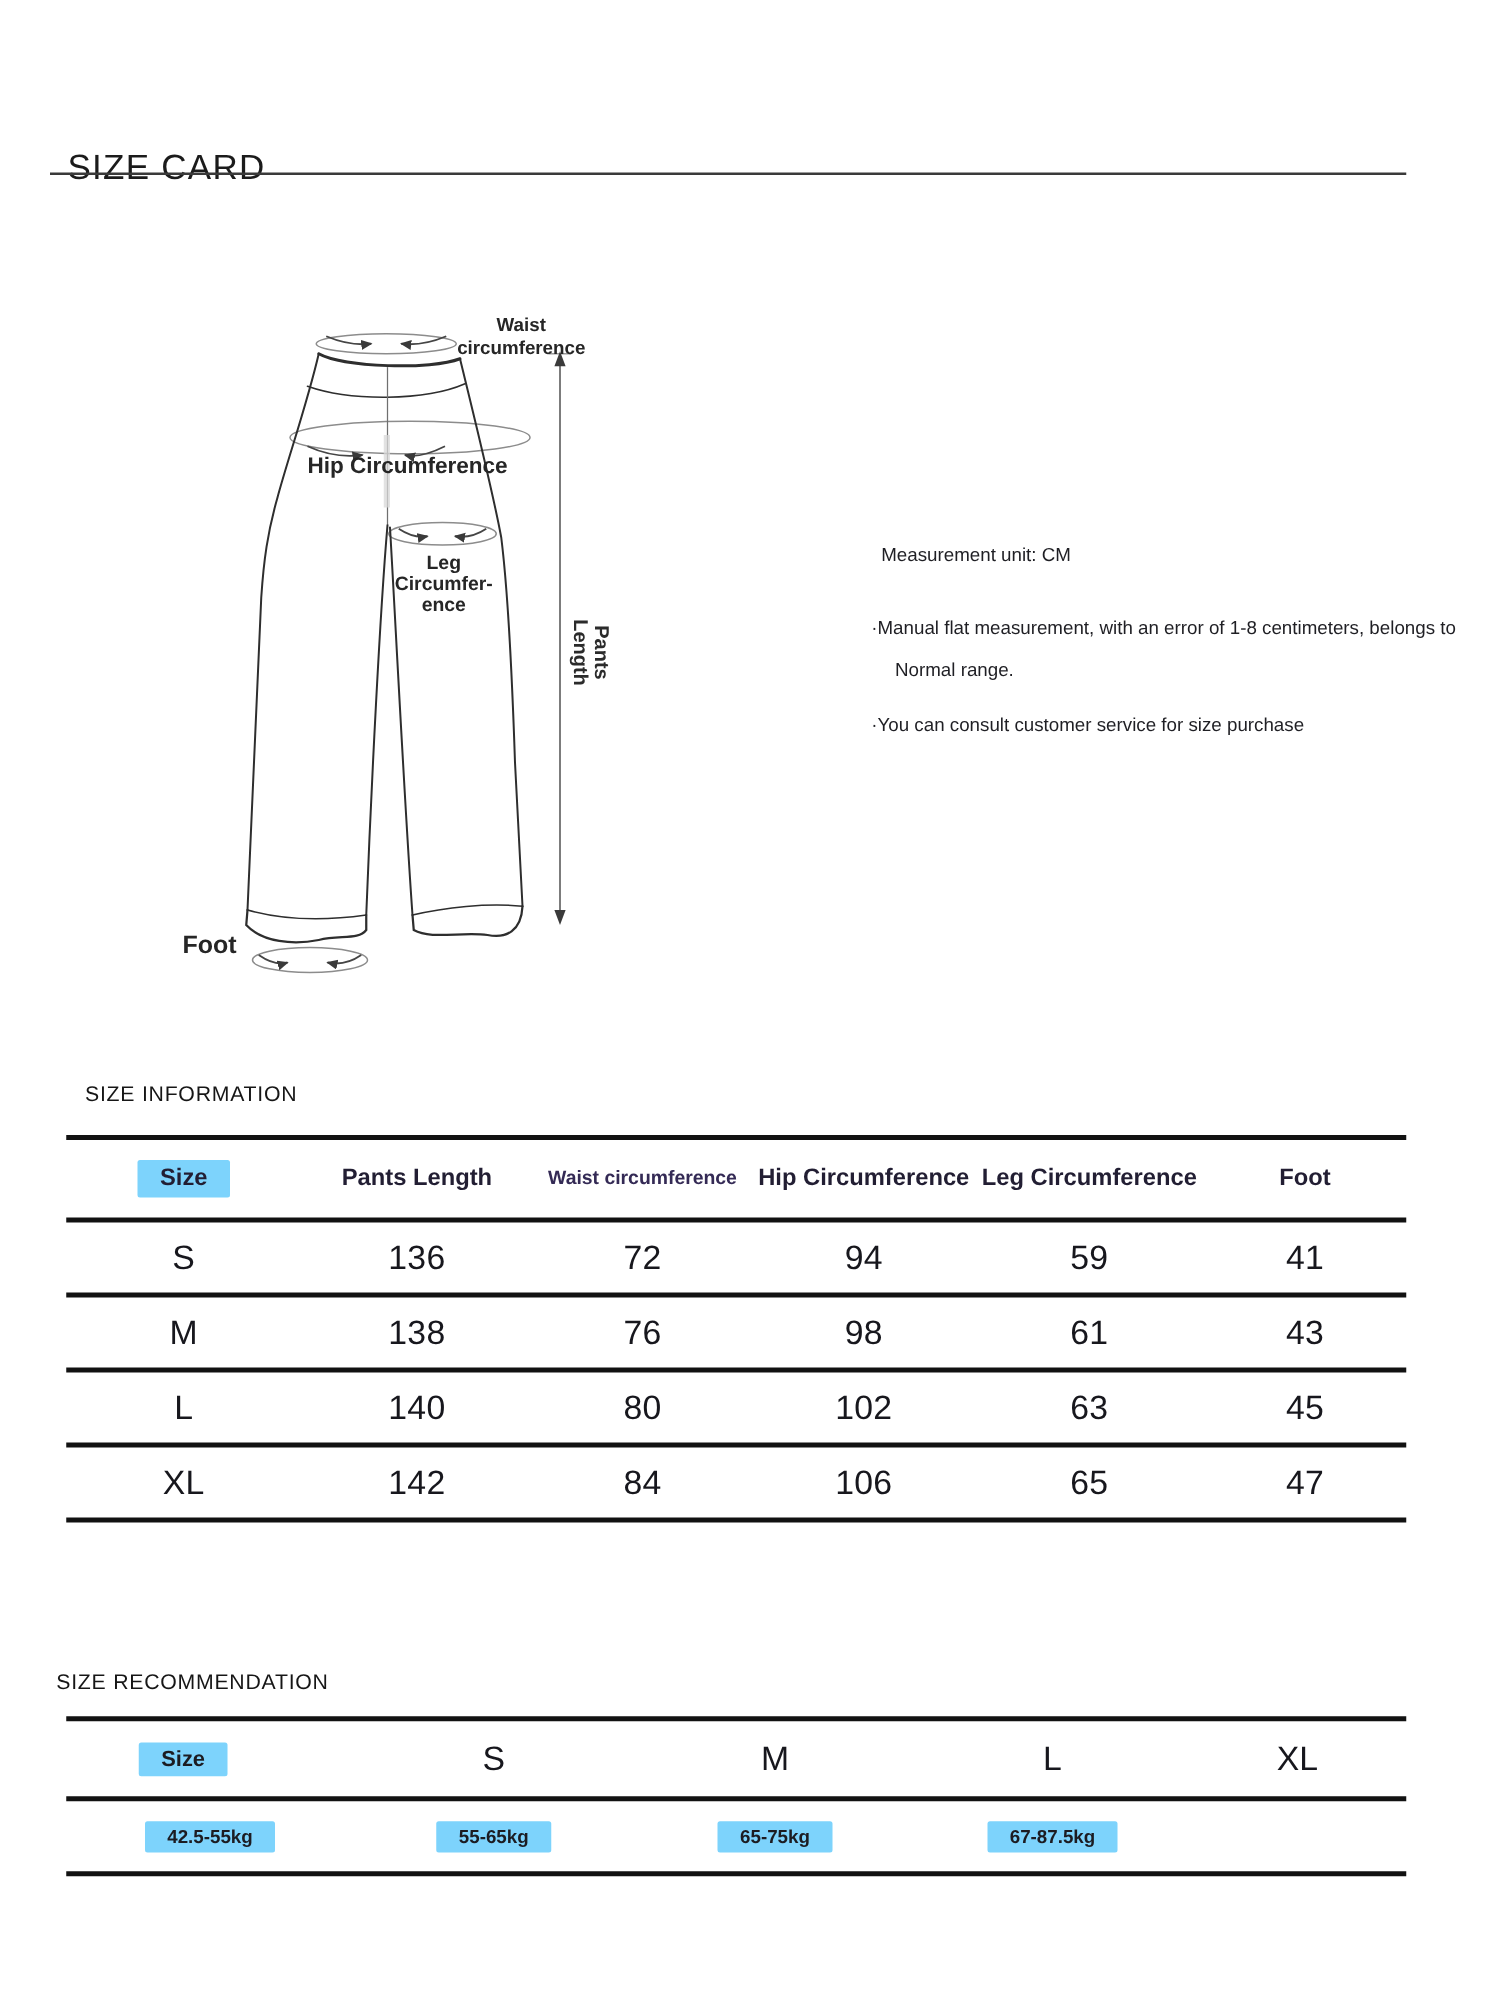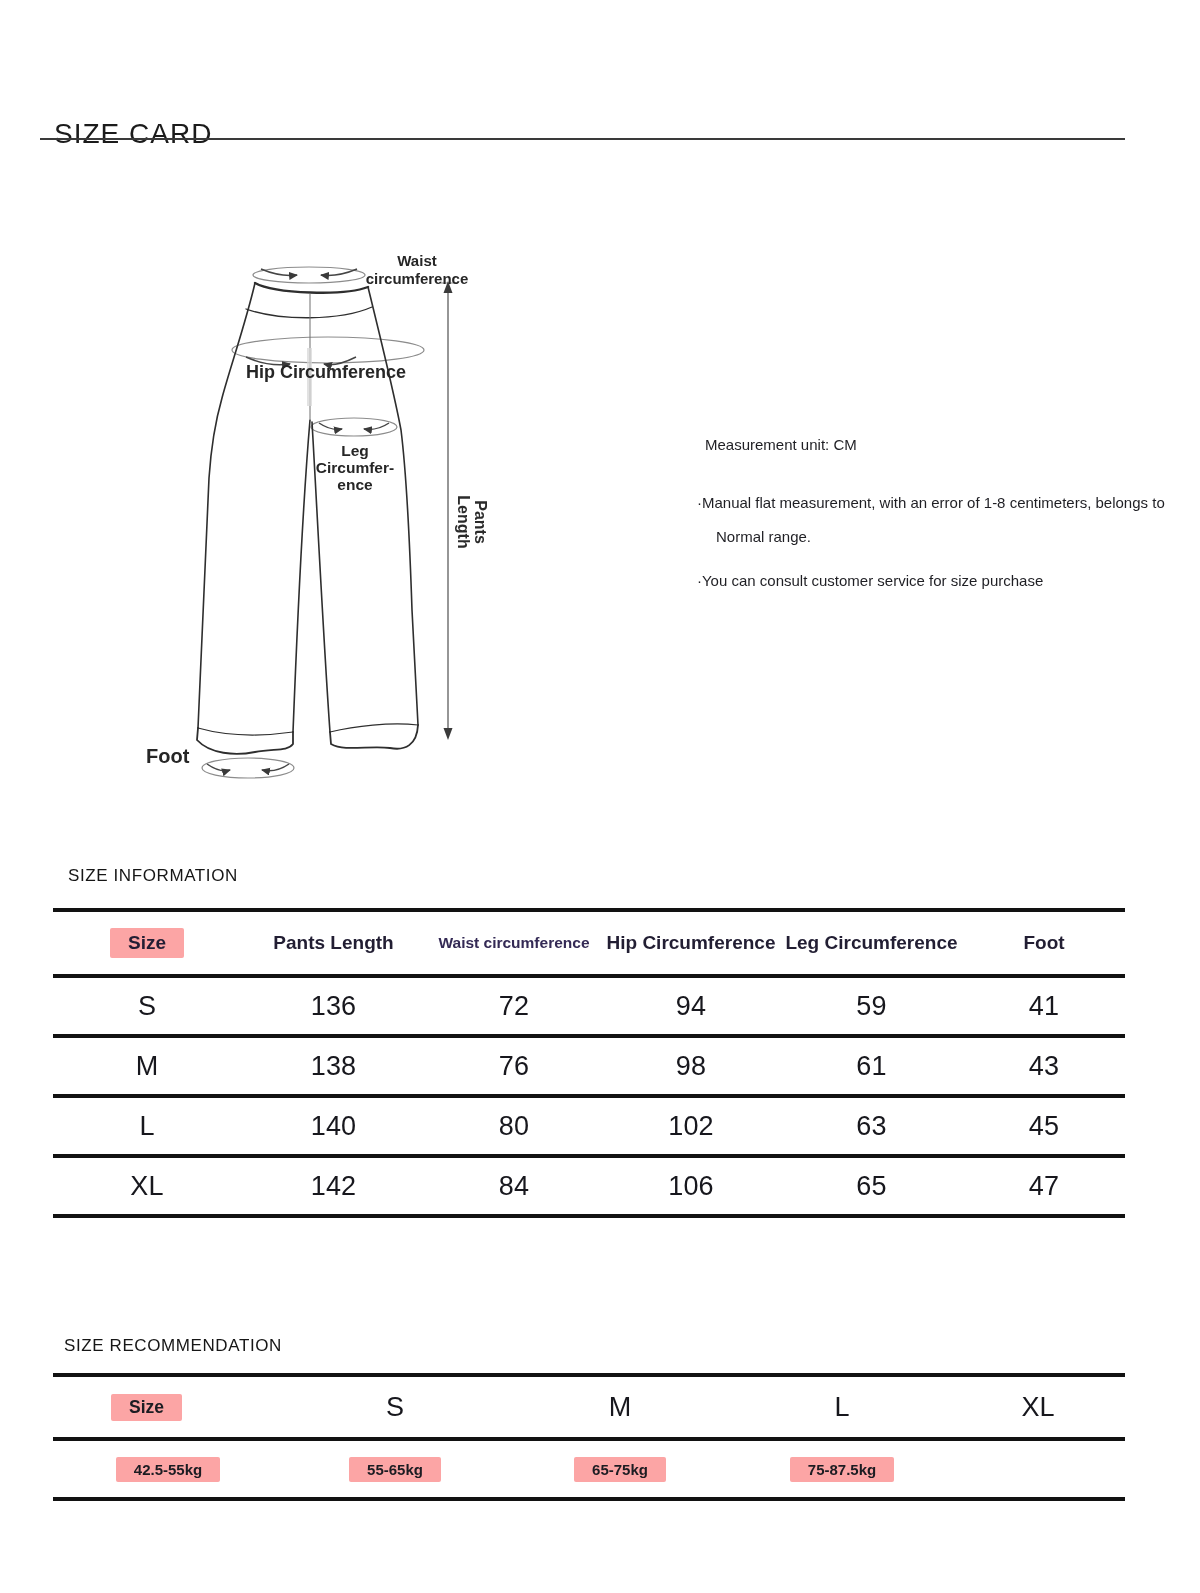--- a/index.html
+++ b/index.html
@@ -30,38 +30,38 @@
   
   .note { position:absolute; font-size:15px; font-weight:400; color:#1f1f24; white-space:nowrap; }
   .note-1 { left:705px; top:436px; }
   .note-2 { left:697px; top:494px; }
   .note-3 { left:716px; top:528px; }
   .note-4 { left:697px; top:572px; }
 
   
   .section-heading { position:absolute; font-size:17px; font-weight:400; letter-spacing:0.6px; color:#161616; }
   .h-info { left:56px; top:866px;margin-left:12px; }
-  .h-reco { left:64px; top:1336px; }
+  .h-reco { left:45px; top:1336px; }
 
   
   .tbl { position:absolute; left:53px; width:1072px; border-top:4px solid #121212; border-bottom:4px solid #121212; }
   .t-info { top:908px; }
   .t-reco { top:1373px; }
   .row { display:grid; align-items:center; }
   .t-info .row { grid-template-columns:188px 185px 176px 178px 183px 162px; }
   .t-reco .row { grid-template-columns:230px 224px 226px 218px 174px; }
   .row + .row { border-top:4px solid #121212; }
   .t-info .head-row { height:62px; }
   .t-info .data-row { height:60px; }
   .t-reco .row { height:60px; }
   .c { text-align:center; }
   .hd { font-size:19px; font-weight:700; color:#221e33; }
   .hd-waist { font-size:15.5px; color:#342a55; }
   .val { font-size:27px; font-weight:400; color:#17171d; letter-spacing:0.2px; }
-  .chip { background:#fca5a5; padding:4px 18px; border-radius:2px; display:inline-block; }
+  .chip { background:#7dd3fc; padding:4px 18px; border-radius:2px; display:inline-block; }
   .left-cell { text-align:left; padding-left:58px; font-size:17.5px; line-height:19px; font-weight:700; color:#1c1c22; }
   .reco-val { font-size:15px; font-weight:700; color:#1c1c22; }
   .reco-size-letter { font-size:27px; font-weight:400; color:#17171d; }
 </style>
 </head>
 <body>
 
 <div class="abs page-title">SIZE CARD</div>
 <div class="abs title-rule"></div>
 
@@ -183,15 +183,15 @@
     <div class="left-cell"><span class="chip">Size</span></div>
     <div class="c reco-size-letter">S</div>
     <div class="c reco-size-letter">M</div>
     <div class="c reco-size-letter">L</div>
     <div class="c reco-size-letter">XL</div>
   </div>
   <div class="row">
     <div class="c reco-val"><span class="chip">42.5-55kg</span></div>
     <div class="c reco-val"><span class="chip">55-65kg</span></div>
     <div class="c reco-val"><span class="chip">65-75kg</span></div>
-    <div class="c reco-val"><span class="chip">75-87.5kg</span></div>
+    <div class="c reco-val"><span class="chip">67-87.5kg</span></div>
   </div>
 </div>
 
 </body></html>

